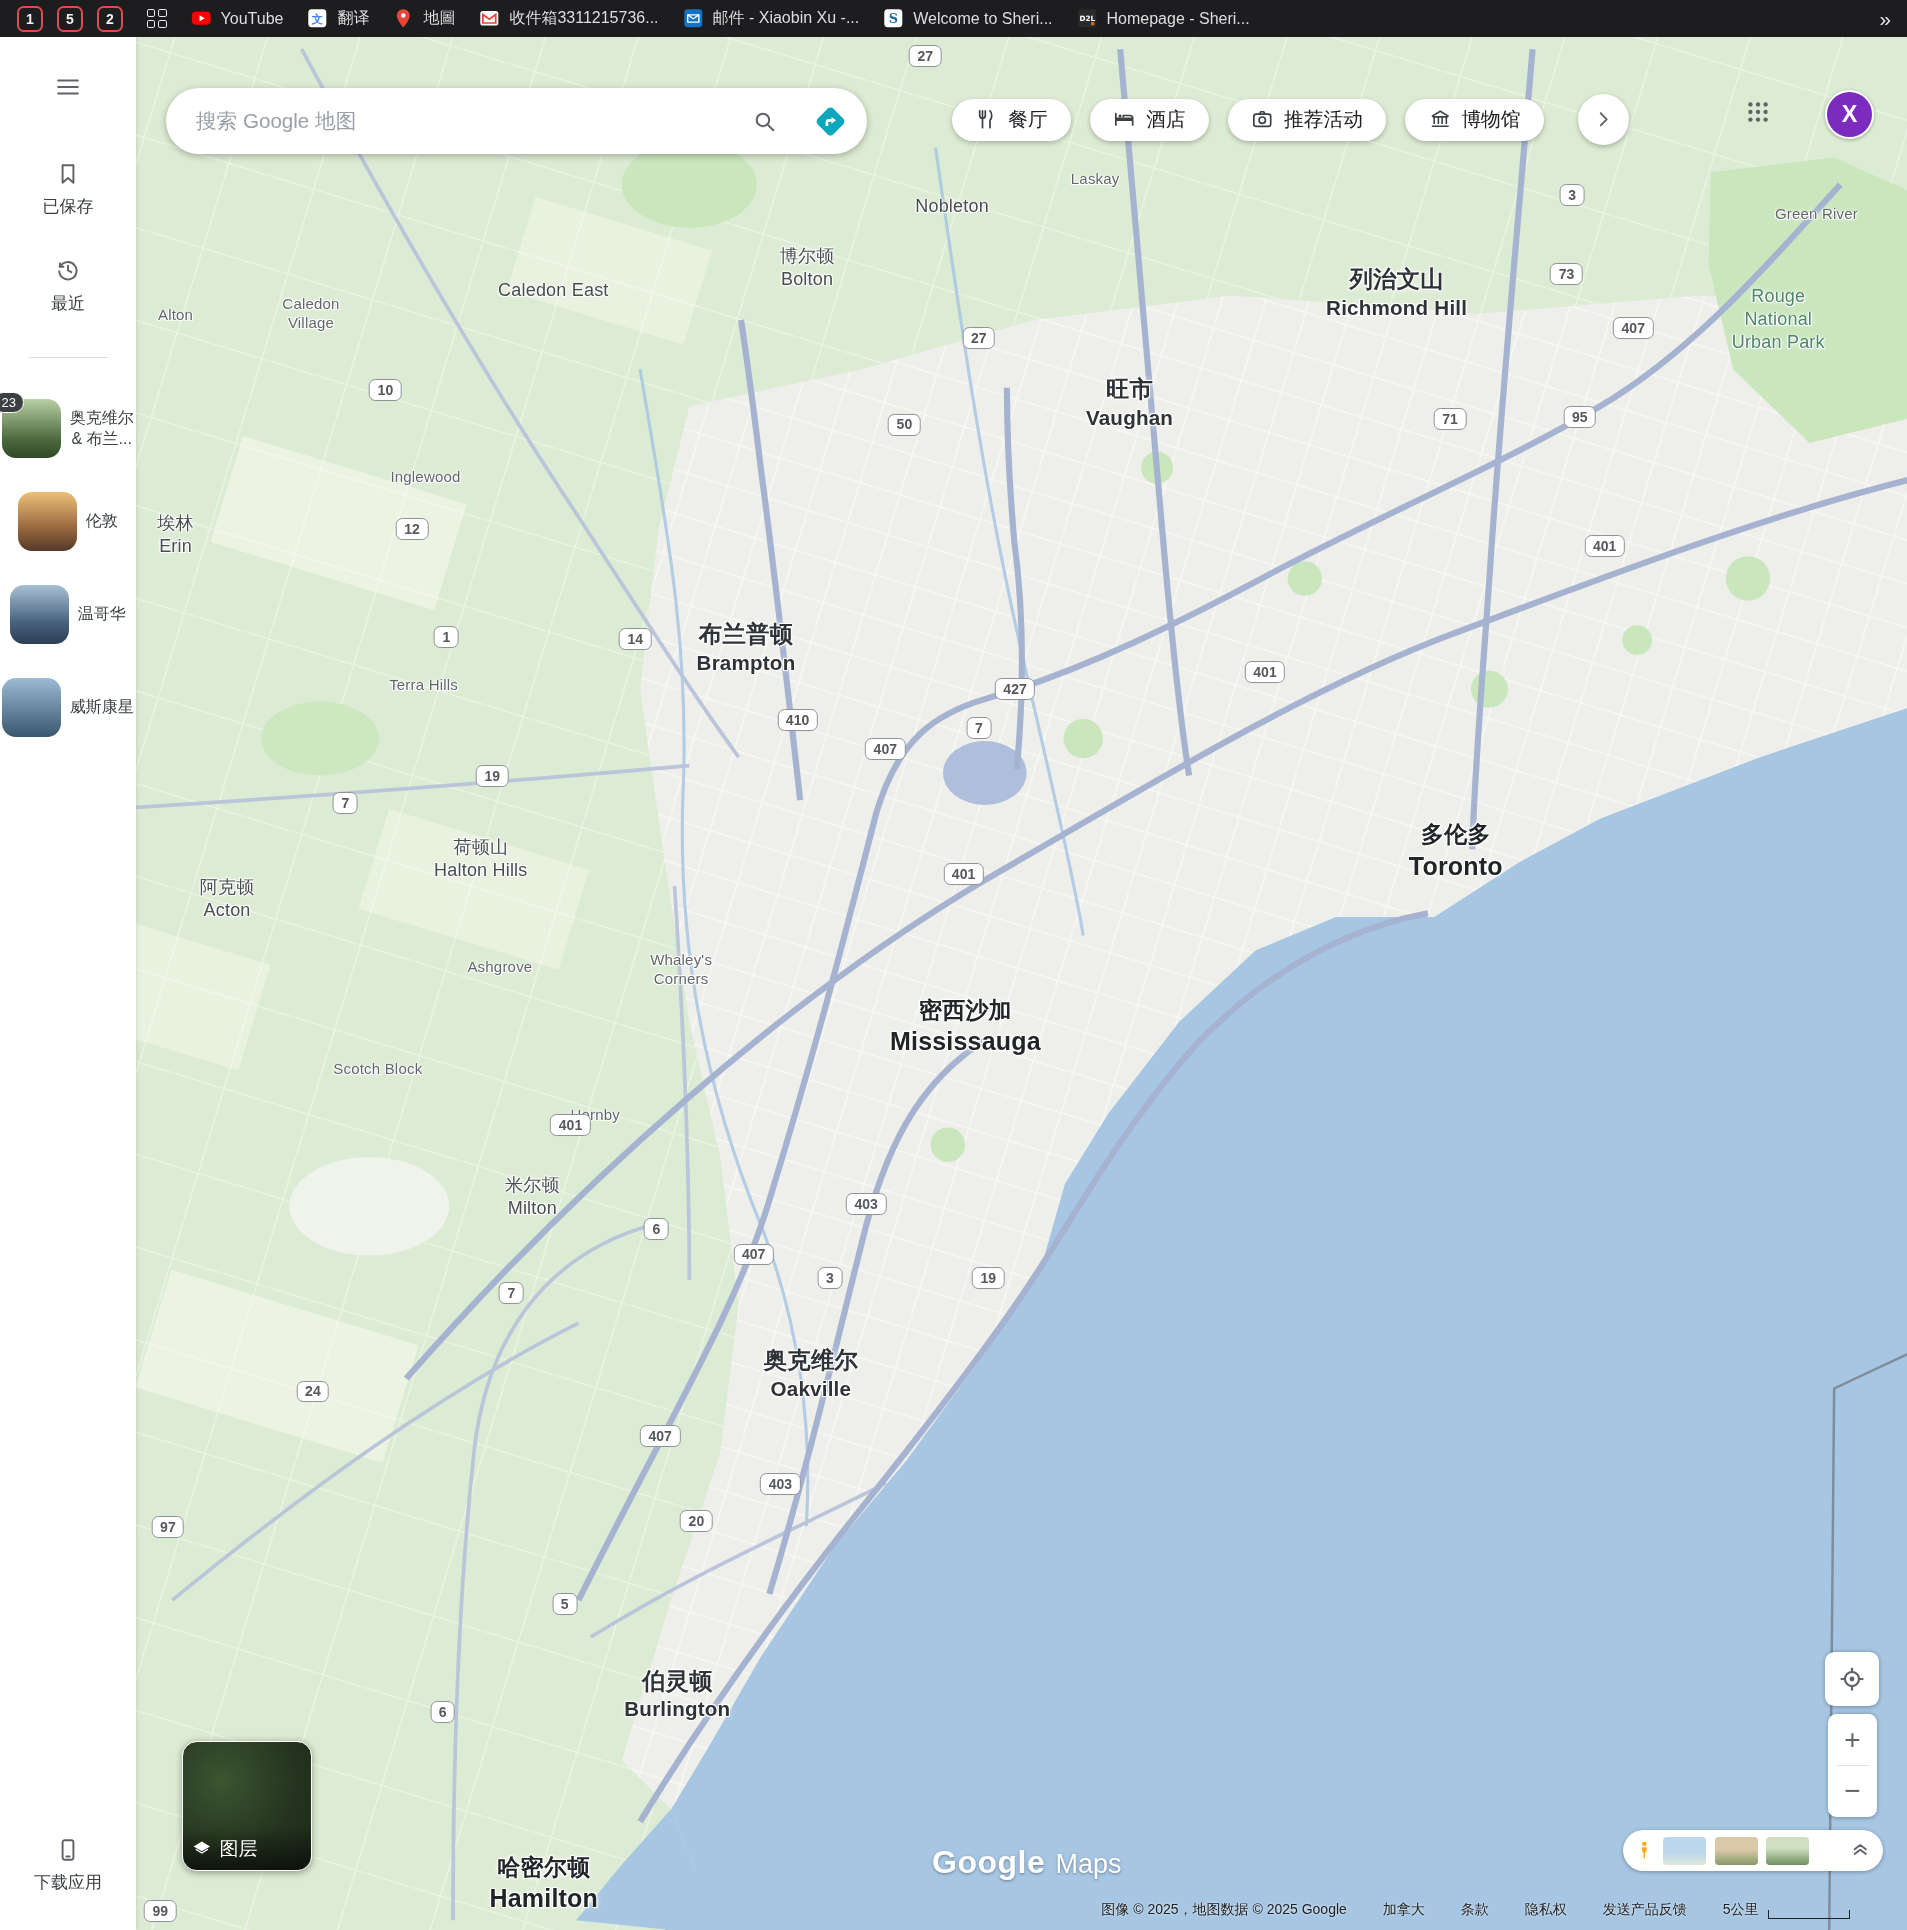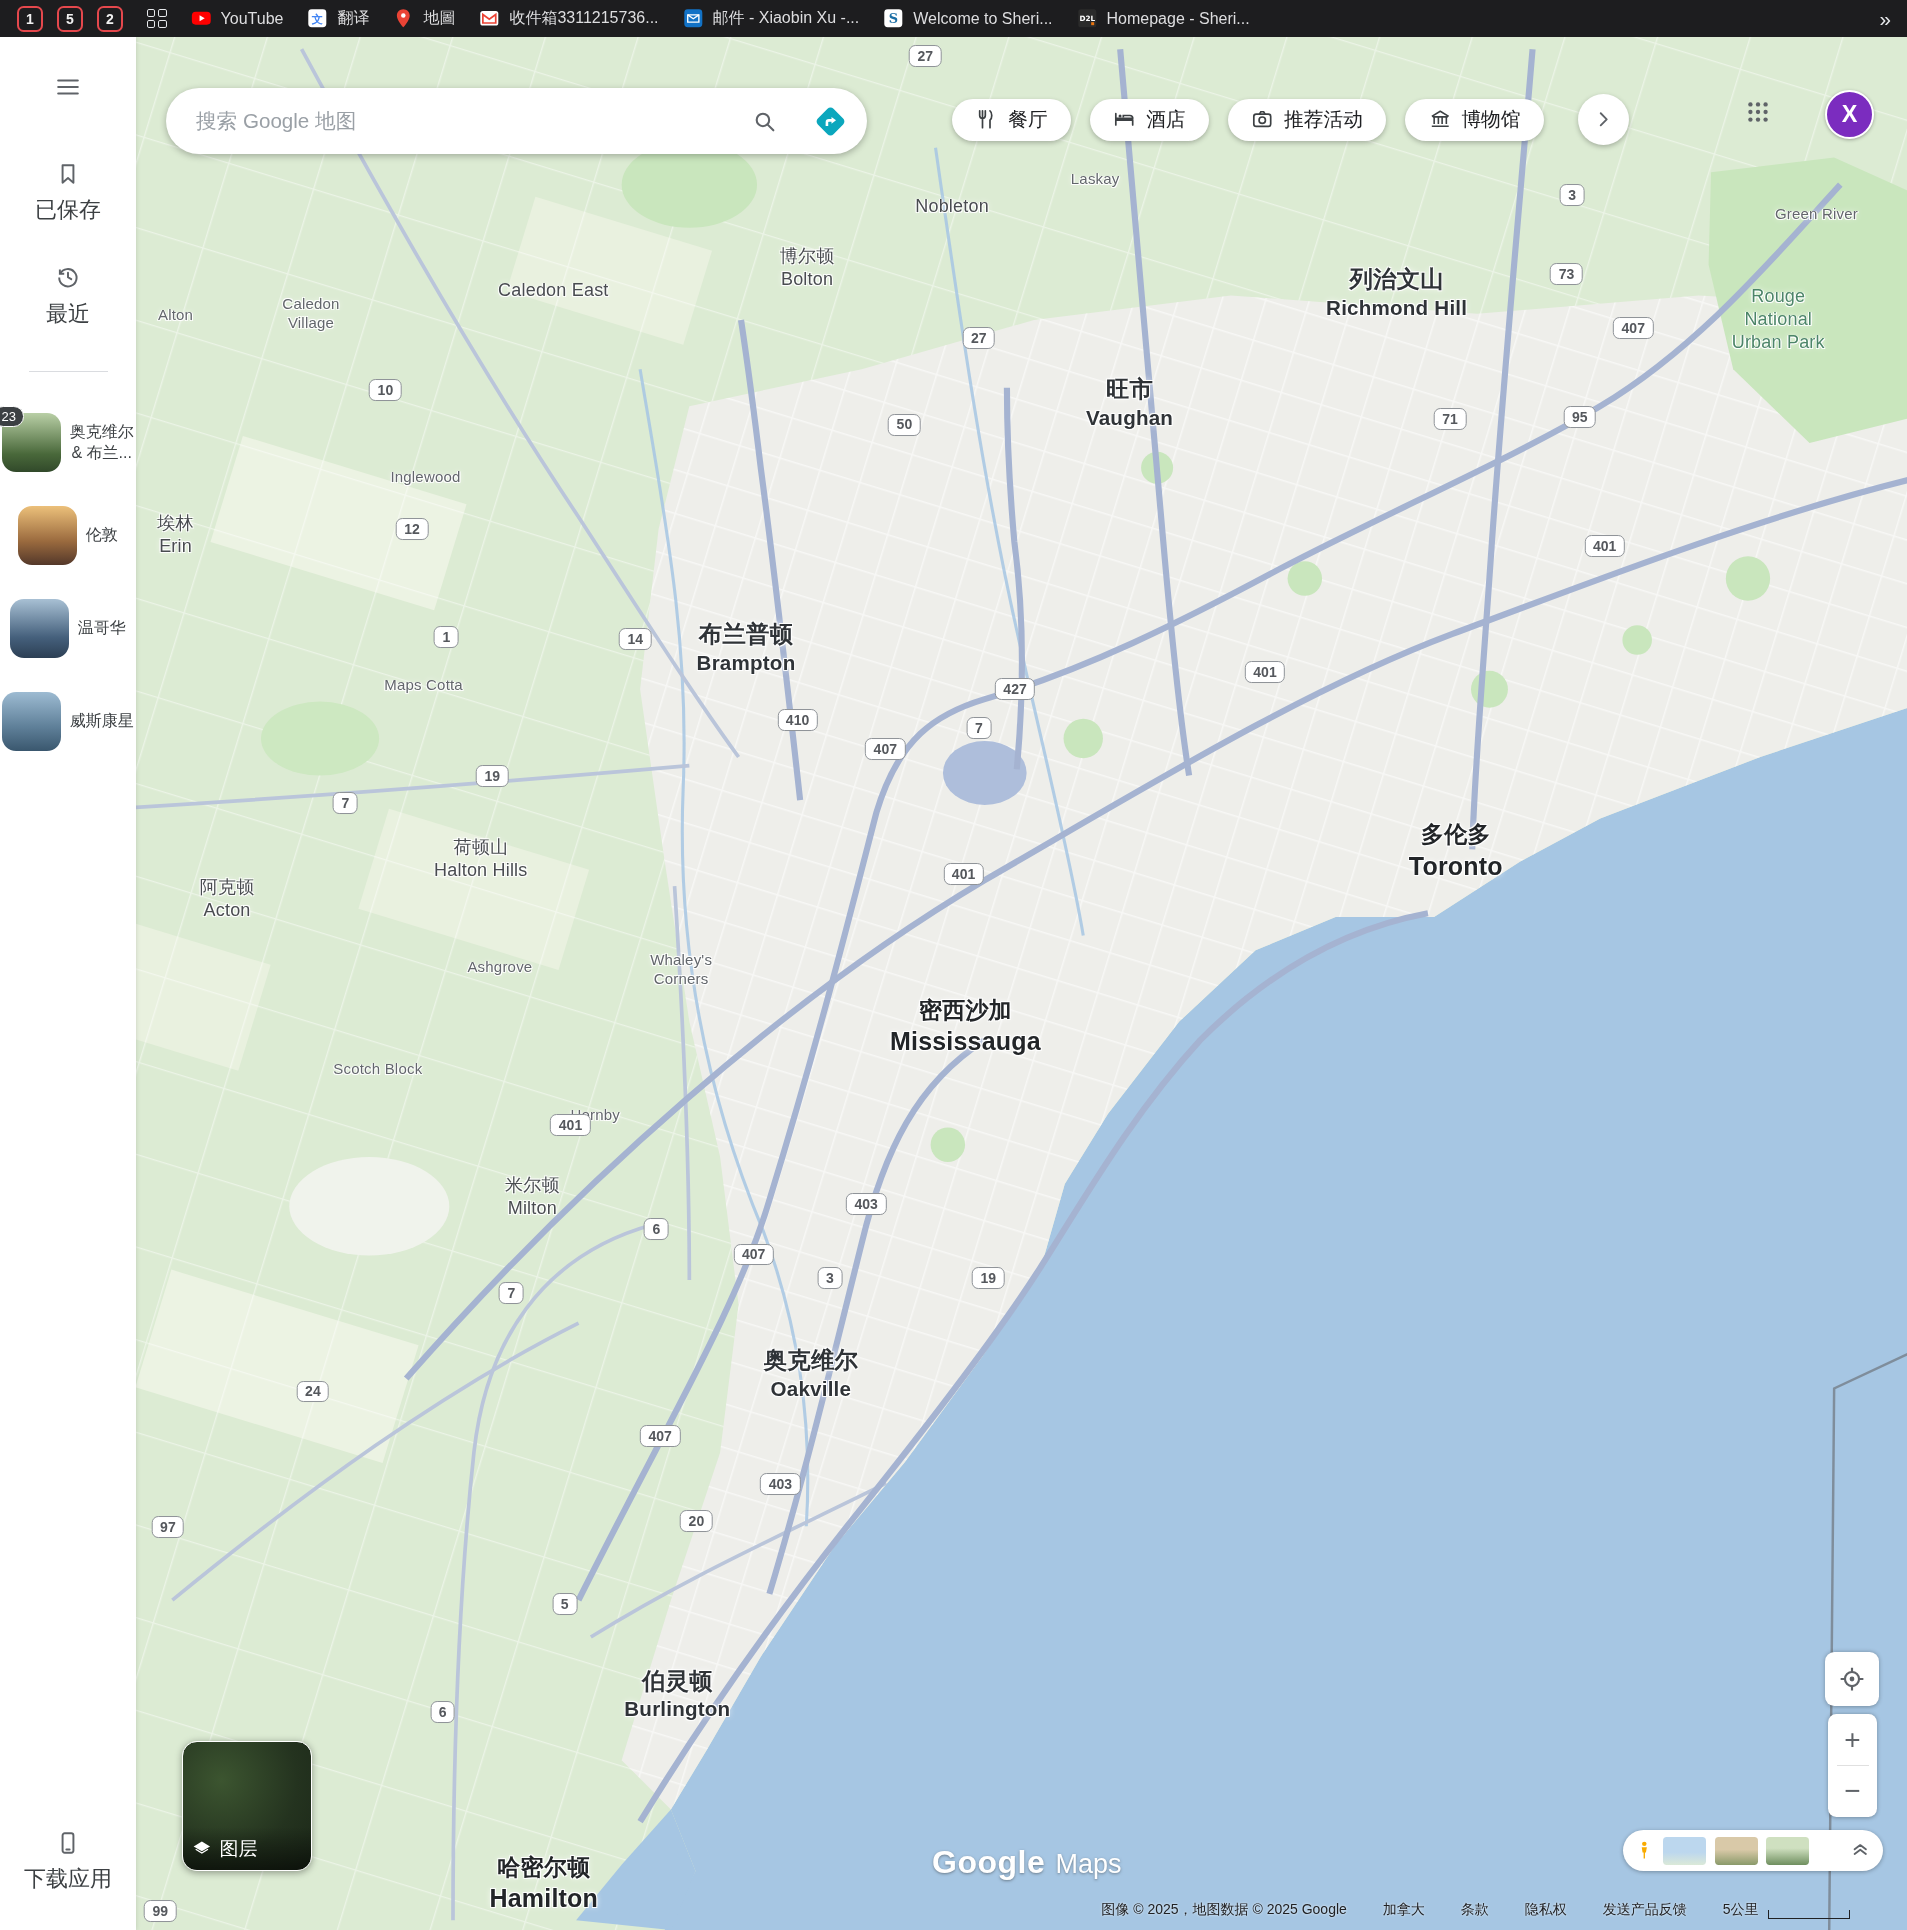--- a/index.html
+++ b/index.html
@@ -38,21 +38,21 @@
   .tb-tab { display:flex; align-items:center; gap:9.4px; cursor:pointer; white-space:nowrap; }
   .tb-tab .fav { width:20.6px; height:20.6px; flex:0 0 auto; display:flex; }
   .tb-label { max-width:220px; overflow:hidden; text-overflow:ellipsis; }
   .tb-more { margin-left:auto; font-size:20.6px; color:#e8eaed; cursor:pointer; }
 
   
   .sidebar { position:absolute; left:0; top:37px; bottom:0; width:136px; background:#fff; z-index:15;
     display:flex; flex-direction:column; align-items:center; padding-top:37px; box-shadow:0.9px 0 4.7px rgba(0,0,0,.14); }
   .sb-menu { margin-bottom:58px; cursor:pointer; }
   .sb-btn { display:flex; flex-direction:column; align-items:center; gap:8.4px; margin-bottom:39px; cursor:pointer; }
-  .sb-btn .lbl { font-size:22px; color:#3c4043; }
+  .sb-btn .lbl { font-size:17px; color:#3c4043; }
   .sb-divider { width:79px; height:0.9px; background:#dadce0; margin:3.7px 0 41px; }
   .sb-place { display:flex; flex-direction:row; align-items:center; gap:8.4px; margin-bottom:34px; cursor:pointer; }
   .sb-thumb { position:relative; width:59px; height:59px; border-radius:14px; }
   .sb-badge { position:absolute; top:-7.5px; left:-9.4px; background:#3c4043; color:#fff; font-size:13px;
     padding:1.9px 7.5px; border-radius:10.3px; border:1.9px solid #fff; }
   .sb-place .lbl { font-size:16px; color:#3c4043; text-align:center; white-space:pre-line; line-height:1.3; }
   .p1 { background:linear-gradient(180deg,#b9cfa6,#49683a 70%,#31492a); }
   .p2 { background:linear-gradient(180deg,#ecc07a,#9a6a3e 60%,#54382a); }
   .p3 { background:linear-gradient(180deg,#a8c0d4,#45607c 65%,#2c3f54); }
   .p4 { background:linear-gradient(180deg,#9dbbd2,#5e7f98 60%,#3a576e); }
@@ -181,21 +181,21 @@
 National
 Urban Park</div></div>
     <div class="maplabel lb-village" style="left: 9.2%; top: 16.3%;"><div class="en">Alton</div></div>
     <div class="maplabel lb-village" style="left: 16.3%; top: 16.2%;"><div class="en">Caledon
 Village</div></div>
     <div class="maplabel lb-town" style="left: 29%; top: 15.1%;"><div class="en">Caledon East</div></div>
     <div class="maplabel lb-city" style="left: 59.2%; top: 20.9%;"><div class="zh">旺市</div><div class="en">Vaughan</div></div>
     <div class="maplabel lb-village" style="left: 22.3%; top: 24.7%;"><div class="en">Inglewood</div></div>
     <div class="maplabel lb-town" style="left: 9.2%; top: 27.7%;"><div class="zh">埃林</div><div class="en">Erin</div></div>
     <div class="maplabel lb-city" style="left: 39.1%; top: 33.6%;"><div class="zh">布兰普顿</div><div class="en">Brampton</div></div>
-    <div class="maplabel lb-village" style="left: 22.2%; top: 35.5%;"><div class="en">Maps Cotta</div></div>
+    <div class="maplabel lb-village" style="left: 22.2%; top: 35.5%;"><div class="en">Terra Hills</div></div>
     <div class="maplabel lb-town" style="left: 25.2%; top: 44.5%;"><div class="zh">荷顿山</div><div class="en">Halton Hills</div></div>
     <div class="maplabel lb-town" style="left: 11.9%; top: 46.6%;"><div class="zh">阿克顿</div><div class="en">Acton</div></div>
     <div class="maplabel lb-village" style="left: 26.2%; top: 50.1%;"><div class="en">Ashgrove</div></div>
     <div class="maplabel lb-village" style="left: 35.7%; top: 50.2%;"><div class="en">Whaley's
 Corners</div></div>
     <div class="maplabel lb-major" style="left: 76.3%; top: 44.1%;"><div class="zh">多伦多</div><div class="en">Toronto</div></div>
     <div class="maplabel lb-major" style="left: 50.6%; top: 53.2%;"><div class="zh">密西沙加</div><div class="en">Mississauga</div></div>
     <div class="maplabel lb-village" style="left: 19.8%; top: 55.4%;"><div class="en">Scotch Block</div></div>
     <div class="maplabel lb-village" style="left: 31.2%; top: 55.7%; margin-top: 40px;"><div class="en">Hornby</div></div>
     <div class="maplabel lb-town" style="left: 27.9%; top: 62%;"><div class="zh">米尔顿</div><div class="en">Milton</div></div>

